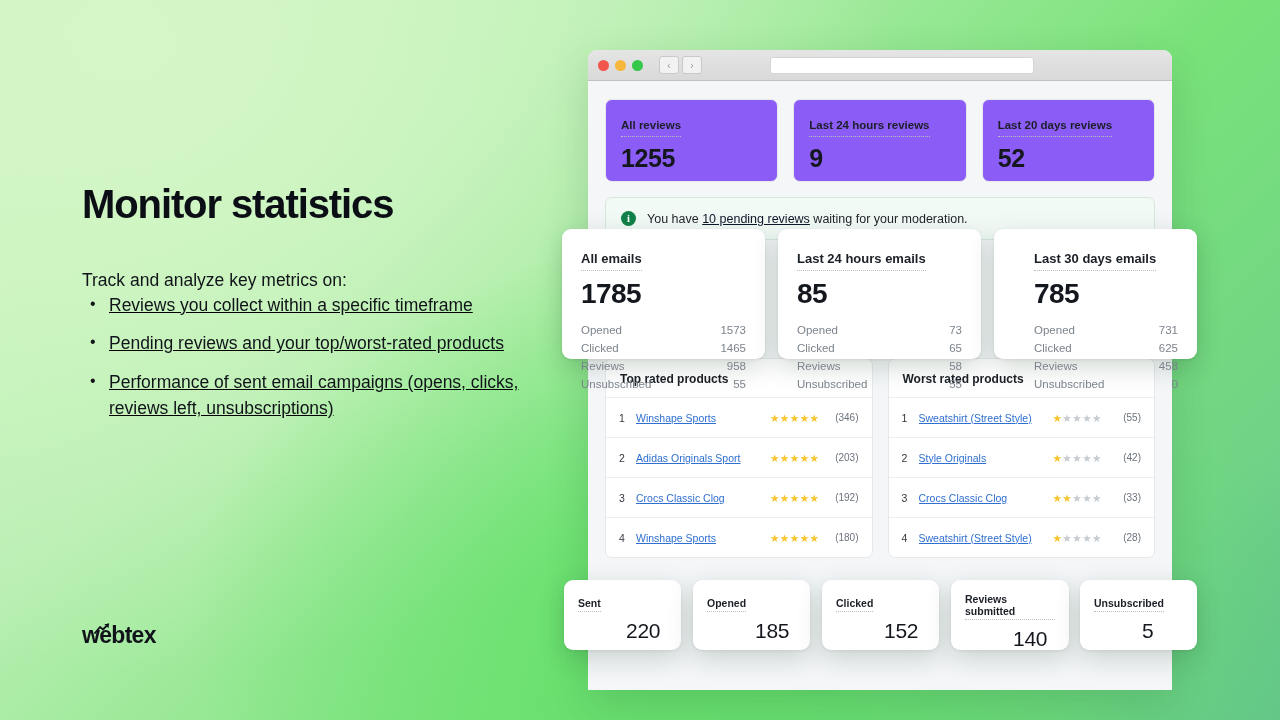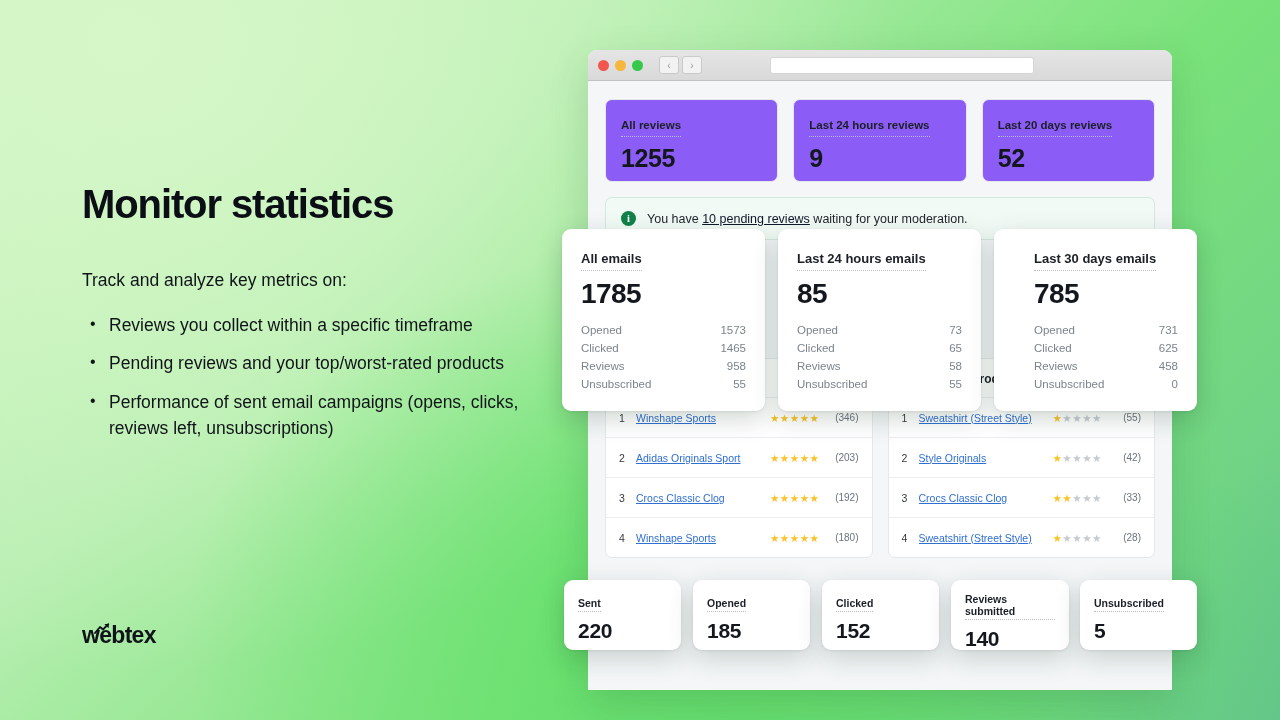--- a/index.html
+++ b/index.html
@@ -18,21 +18,21 @@
   .left-panel {
     position: absolute; left: 82px; top: 182px; width: 460px;
   }
   .headline {
     font-size: 40px; font-weight: bold; color: #0b0e14;
     letter-spacing: -1.1px; line-height: 1.1;
   }
   .subhead {
     margin-top: 42px; font-size: 17.5px; color: #101419; line-height: 1.4;
   }
-  .bullets { margin-top: 20px; list-style: none; }
+  .bullets { list-style: none; text-decoration: underline; }
   .bullets li {
     position: relative; font-size: 17.5px; color: #101419;
     line-height: 1.48; margin-bottom: 13px; padding-left: 27px;
   }
   .bullets li::before {
     content: "\2022"; position: absolute; left: 8px; top: -1px;
     font-size: 16px; color: #101419;
   }
 
   .logo {
@@ -124,21 +124,21 @@
   .prank { color: #33383f; width: 8px; flex: 0 0 8px; }
   .pname { color: #2f6fd0; flex: 1; white-space: nowrap; overflow: hidden; }
   .stars { letter-spacing: 0.5px; font-size: 10.5px; white-space: nowrap; }
   .pcount { color: #6c737c; font-size: 10px; min-width: 30px; text-align: right; }
 
   
   .float {
     position: absolute; background: #fff; border-radius: 9px;
     box-shadow: 0 8px 26px rgba(25,60,35,0.20), 0 1px 3px rgba(0,0,0,0.08);
   }
-  .email-card { width: 203px; height: 182px; padding: 20px 19px; top: 229px; }
+  .email-card { width: 203px; height: 130px; padding: 20px 19px; top: 229px; }
   .ec1 { left: 562px; }
   .ec2 { left: 778px; }
   .ec3 { left: 994px; padding-left: 40px; }
   .email-title {
     font-size: 13px; font-weight: bold; color: #1b1f26;
     border-bottom: 1px dotted #b9bec6; display: inline-block; padding-bottom: 4px;
   }
   .email-value {
     font-size: 28px; font-weight: bold; color: #14181e;
     letter-spacing: -0.6px; margin-top: 9px; margin-bottom: 13px; line-height: 1;
@@ -150,22 +150,22 @@
   .erow .ev { color: #7c838c; }
 
   .camp-card {
     top: 580px; width: 117px; height: 70px; padding: 13px 14px;
   }
   .camp-title {
     font-size: 10.5px; font-weight: bold; color: #1b1f26;
     border-bottom: 1px dotted #b9bec6; display: inline-block; padding-bottom: 2px;
   }
   .camp-value {
-    font-size: 21px; font-weight: bold; color: #14181e;
-    letter-spacing: -0.3px; margin-top: 8px; line-height: 1;
+    font-size: 21px; font-weight: normal; color: #14181e;
+    letter-spacing: -0.3px; margin-top: 8px; line-height: 1; margin-left: 48px;
   }
   .cc0 { left: 564px; } .cc1 { left: 693px; } .cc2 { left: 822px; }
   .cc3 { left: 951px; width: 118px; } .cc4 { left: 1080px; }
 </style>
 </head>
 <body>
 
 <div class="left-panel">
   <h1 class="headline">Monitor statistics</h1>
   <p class="subhead">Track and analyze key metrics on:</p>

